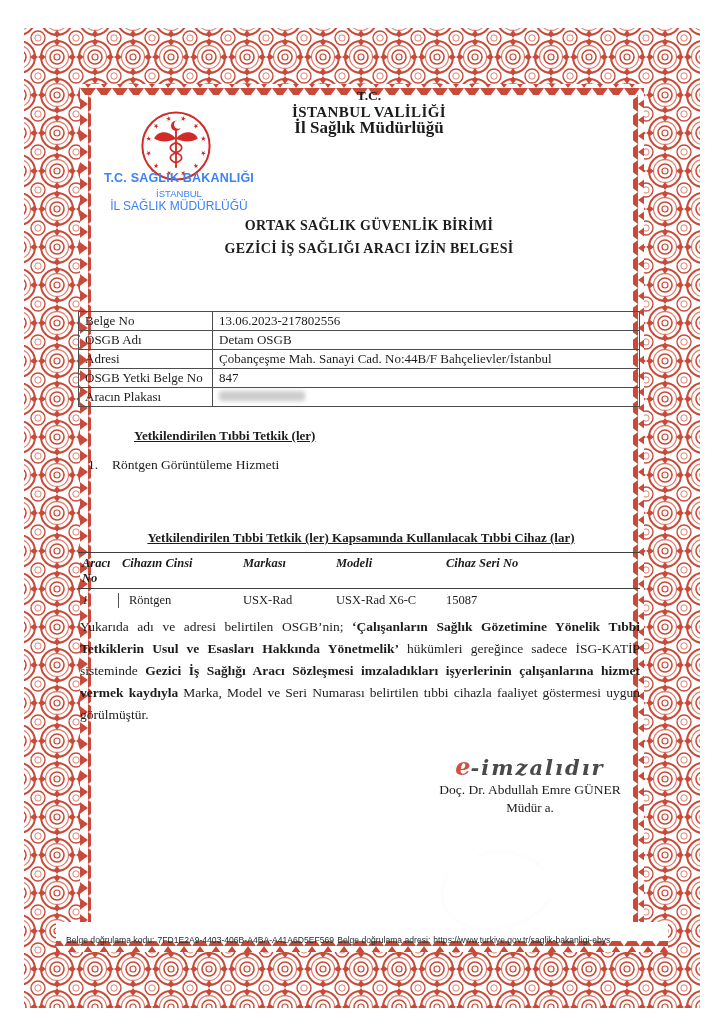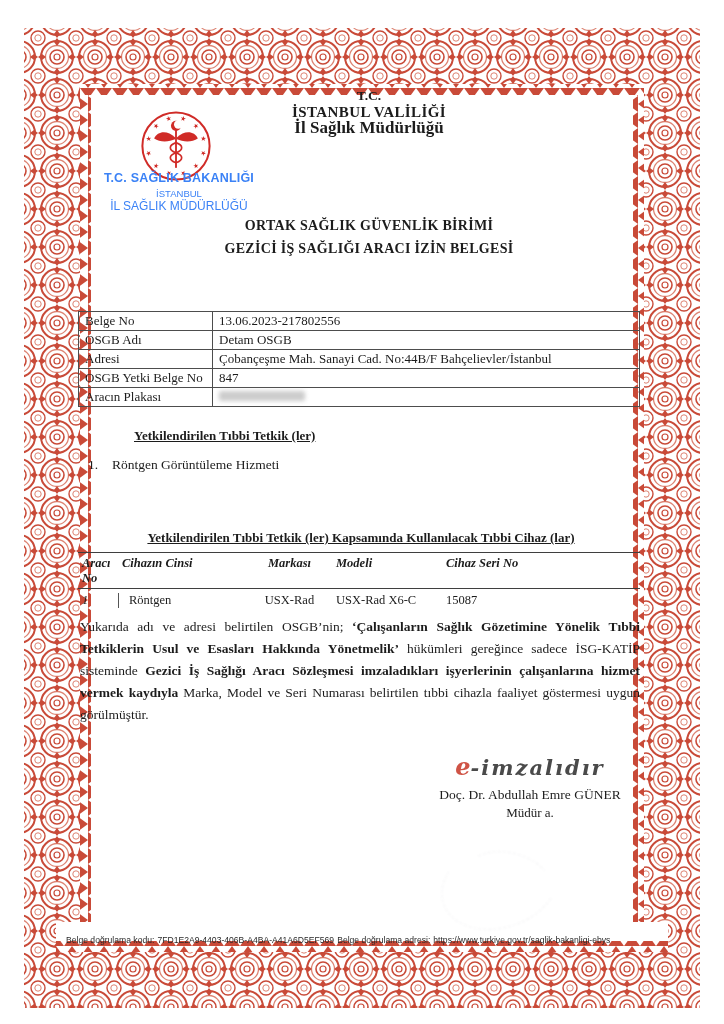--- a/index.html
+++ b/index.html
@@ -40,34 +40,34 @@
   .sec-h2 { position:absolute; left:80px; top:530px; width:562px; text-align:center;
             font-size:13px; font-weight:bold; text-decoration:underline; }
 
   
   .dev-table { position:absolute; left:78px; top:552px; width:562px; font-size:12.5px; }
   .dev-row { display:flex; }
   .dev-head { border-top:1.5px solid #3f3f3f; border-bottom:1.5px solid #3f3f3f; font-weight:bold; font-style:italic; padding:3px 0 2px 0; }
   .dev-body { padding:4px 0 8px 0; }
   .c0 { width:40px; padding-left:4px; }
   .c1 { width:125px; padding-left:4px; }
-  .c2 { width:93px;text-align:center; }
+  .c2 { width:93px; }
   .c3 { width:110px; }
   .c4 { flex:1; }
   .dev-body .c1 { border-left:1px solid #555; padding-left:10px; }
   .dev-body .c0 { font-style:italic; }
 
   
   .para { position:absolute; left:80px; top:616px; width:560px; font-size:13.5px; line-height:22px; text-align:justify; }
   .para .b { font-weight:bold; }
 
   
   .sig { position:absolute; left:390px; top:752px; width:280px; text-align:center; }
   .sig-script { font-family:"DejaVu Serif", serif; font-style:italic; font-weight:bold;
-                font-size:21px; color:#4a4a4a; letter-spacing:2px; margin-bottom:5px; }
+                font-size:21px; color:#4a4a4a; letter-spacing:2px; }
   .sig-script .e { color:#cf5345; font-size:24px; letter-spacing:0; }
   .sig-name { font-size:13.5px; line-height:18px; }
   .sig-role { font-size:13px; line-height:18px; }
 
   
   .ghost { position:absolute; left:432px; top:842px; width:150px; height:90px; opacity:.10; filter:blur(1px); pointer-events:none; }
   .ghost .arc { position:absolute; border:1.5px dashed #6a6a7a; border-radius:50%; }
   .ghost .a1 { left:8px; top:0; width:120px; height:86px; transform:rotate(-18deg); border-color:transparent transparent #6a6a7a #6a6a7a; }
   .ghost .a2 { left:30px; top:10px; width:90px; height:60px; transform:rotate(12deg); border-color:#6a6a7a transparent transparent transparent; }
 

